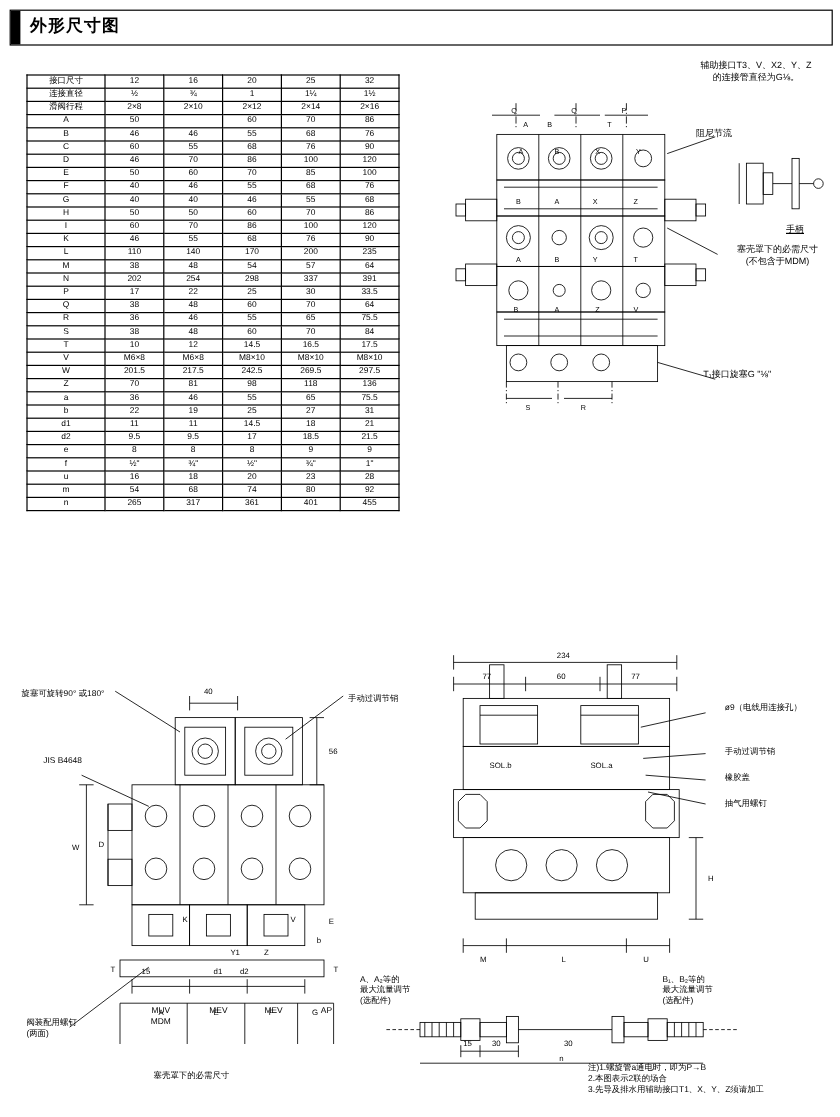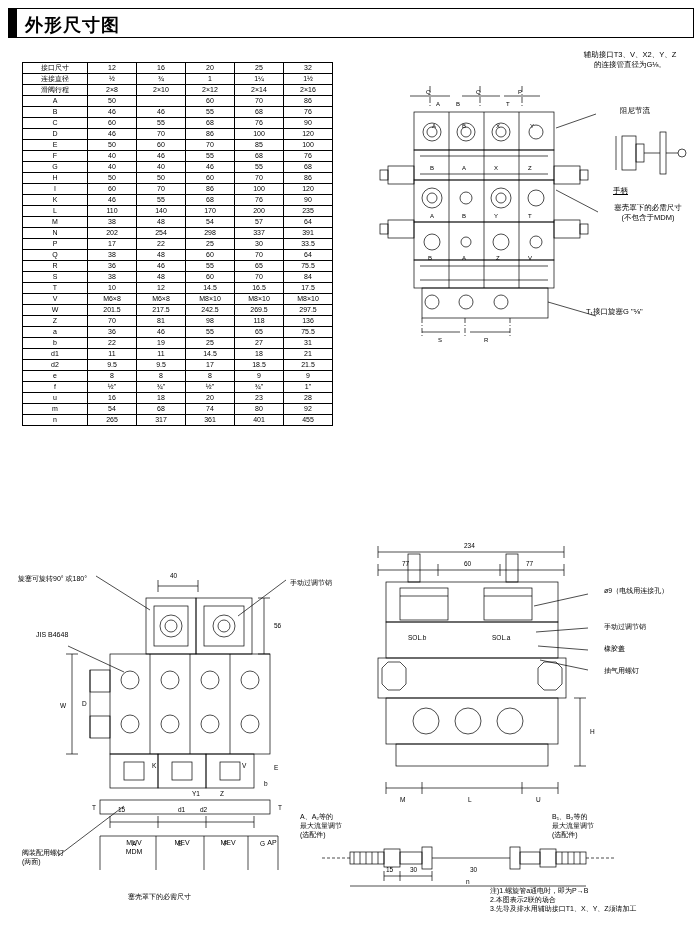--- a/index.html
+++ b/index.html
@@ -15,21 +15,21 @@
 
   
   .title-bar{
     position:absolute;left:8px;top:8px;width:684px;height:28px;
     border:1px solid #000;background:#fff;
   }
   .title-bar .bar{
     position:absolute;left:0;top:0;width:8px;height:100%;background:#000;
   }
   .title-bar .txt{
-    position:absolute;left:16px;top:4px;font-size:18px;font-weight:bold;letter-spacing:1px;
+    position:absolute;left:16px;top:4px;font-size:14px;font-weight:bold;letter-spacing:1px;
   }
 
   
   .spec-table{
     position:absolute;left:22px;top:62px;
     border-collapse:collapse;
     font-size:7px;
     background:#fff;
   }
   .spec-table td{
@@ -327,22 +327,22 @@
           <td class="val">317</td>
           <td class="val">361</td>
           <td class="val">401</td>
           <td class="val">455</td>
         </tr>
       </tbody>
   </table>
 
   <div class="note" style="left:566px;top:50px;width:128px;">辅助接口T3、V、X2、Y、Z
 的连接管直径为G⅛。</div>
-  <div class="note" style="left:620px;top:106px;">阻尼节流</div>
-  <div class="note" style="left:613px;top:186px;text-decoration:underline;">手柄</div>
+  <div class="note" style="left:580px;top:106px;">阻尼节流</div>
+  <div class="note" style="left:655px;top:186px;text-decoration:underline;">手柄</div>
   <div class="note" style="left:600px;top:203px;width:96px;">塞壳罩下的必需尺寸
 (不包含于MDM)</div>
   <div class="note" style="left:586px;top:307px;">T₁接口旋塞G "⅛"</div>
 
   <div class="dwg" style="left:370px;top:70px;">
     <svg width="230" height="280" viewBox="0 0 230 280">
       <g fill="none" stroke="#000" stroke-width="0.7">
 
         <line x1="60" y1="16" x2="60" y2="38" stroke-dasharray="6 2 1 2"></line>
         <line x1="110" y1="16" x2="110" y2="38" stroke-dasharray="6 2 1 2"></line>

